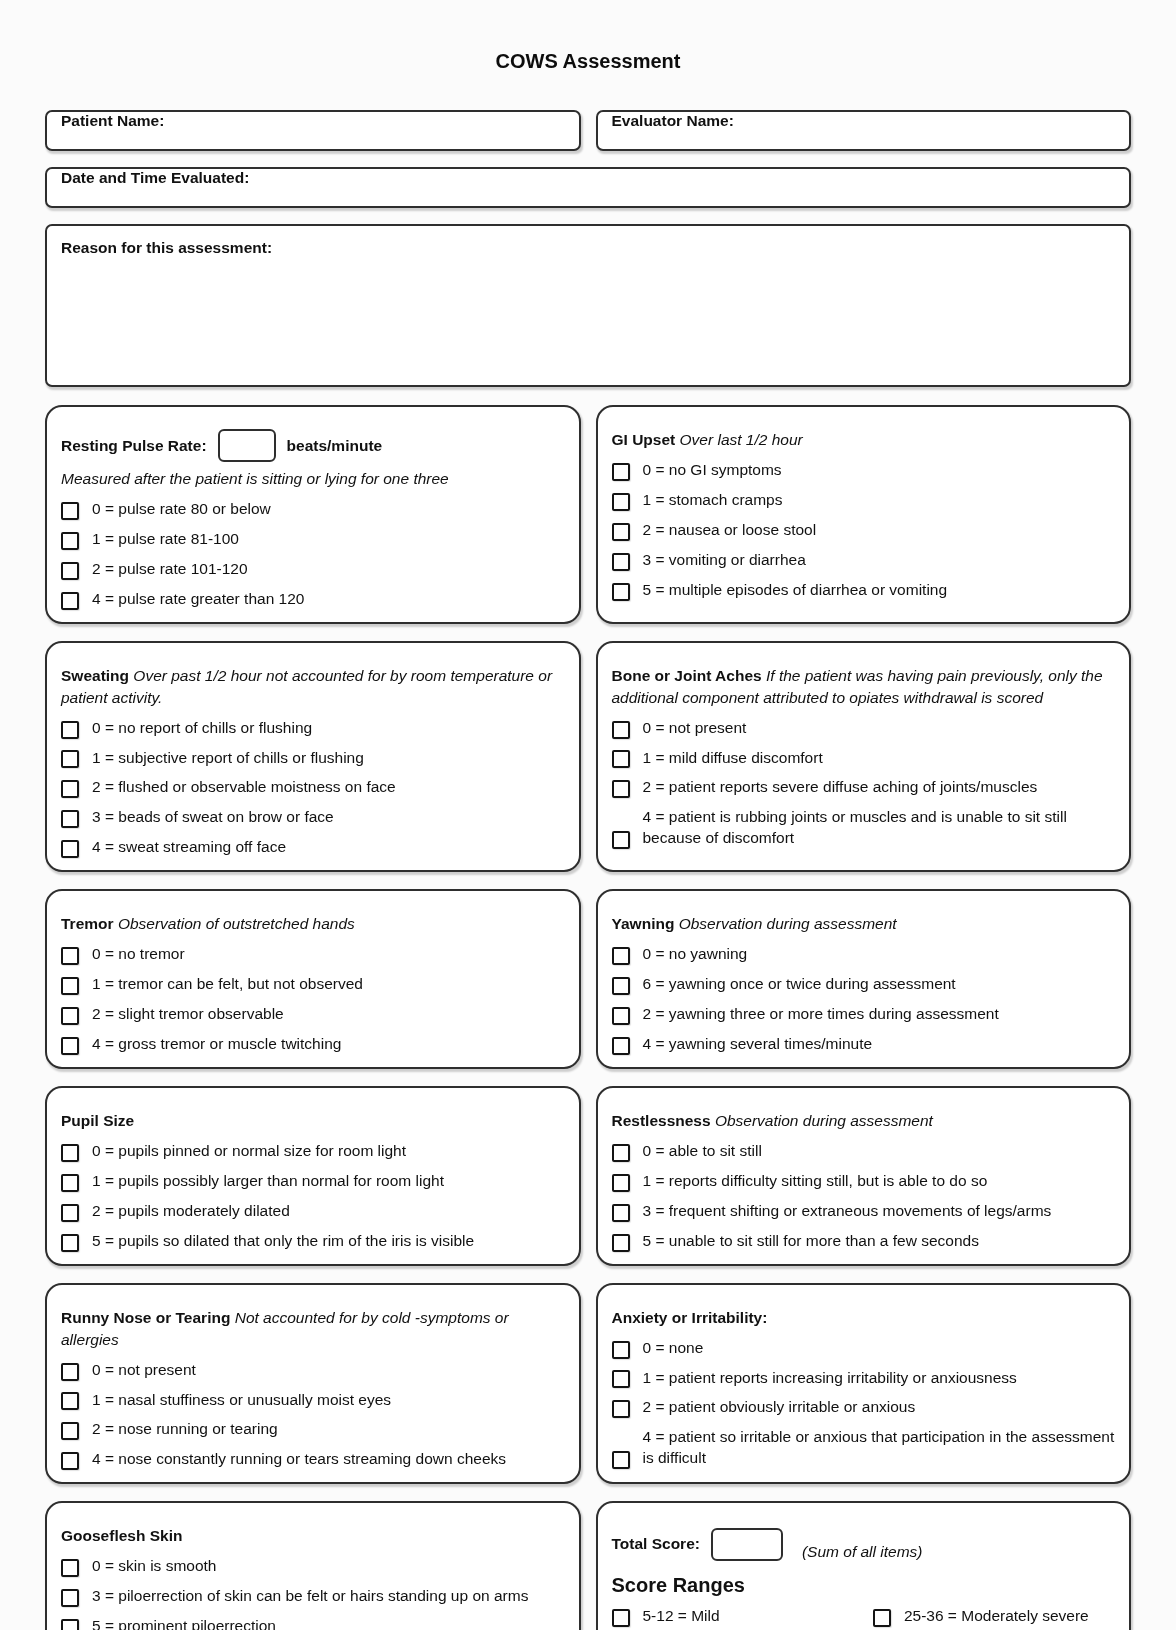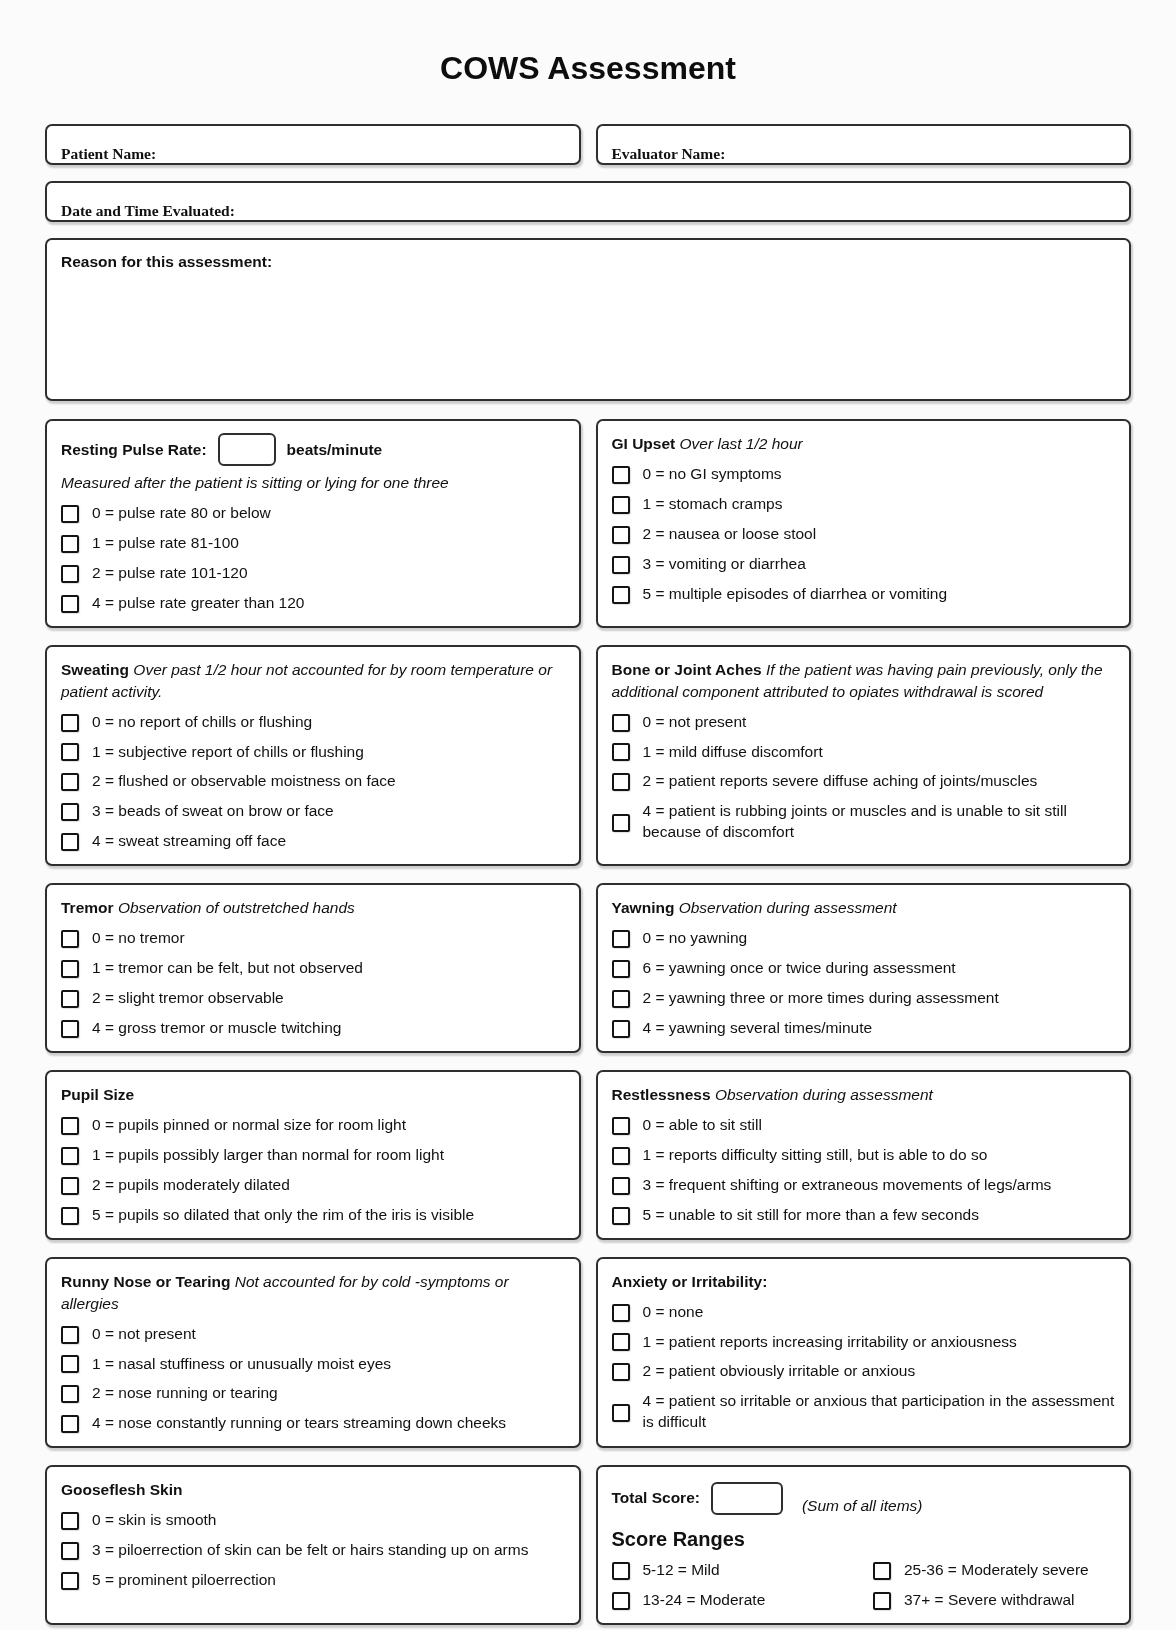--- a/index.html
+++ b/index.html
@@ -8,66 +8,65 @@
     height: 1630px;
     background: #fbfbfb;
     font-family: "Liberation Sans", sans-serif;
     color: #111;
     overflow: hidden;
     position: relative;
   }
   .page { padding: 0 45px; }
   h1.title {
     text-align: center;
-    font-size: 32px;
+    font-size: 20px;
     font-weight: bold;
     margin-top: 50px;
     color: #0d0d0d;
   }
   .box {
     background: #ffffff;
     border: 2px solid #2e2e2e;
     border-radius: 7px;
     box-shadow: 1.5px 2.5px 2px rgba(0,0,0,0.18);
   }
   .row2 { display: grid; grid-template-columns: 1fr 1fr; column-gap: 15px; }
   .top-fields { margin-top: 37px; }
   .field-box {
     height: 41px;
     display: flex;
-    align-items: flex-end;
+    align-items: flex-start;
     padding: 0 14px;
     font-weight: bold;
     font-size: 15.5px;
-    font-family: Liberation Serif, serif;
   }
   .date-box { margin-top: 16px; }
   .reason-box {
     margin-top: 16px;
     height: 163px;
     padding: 13px 14px;
     font-weight: bold;
     font-size: 15.5px;
   }
   .grid {
     margin-top: 18px;
     display: grid;
     grid-template-columns: 1fr 1fr;
     column-gap: 15px;
     row-gap: 17px;
   }
-  .section-box { padding: 10px 14px 12px; }
+  .section-box { padding: 20px 14px 12px; border-radius: 17px; }
   .sec-header { font-size: 15.5px; line-height: 1.42; margin-top: 2px; }
   .sec-header-flex { display: flex; align-items: center; flex-wrap: wrap; }
   .sec-title { font-weight: bold; }
   .sec-sub { font-style: italic; font-weight: normal; }
   .sec-sub-block { font-size: 15.5px; font-style: italic; margin-top: 7px; line-height: 1.35; }
   .opt {
     display: flex;
-    align-items: center;
+    align-items: flex-end;
     margin-top: 9px;
     font-size: 15.5px;
     line-height: 1.35;
   }
   .checkbox {
     flex: 0 0 auto;
     width: 18px;
     height: 18px;
     border: 2.5px solid #141414;
     border-radius: 2px;

